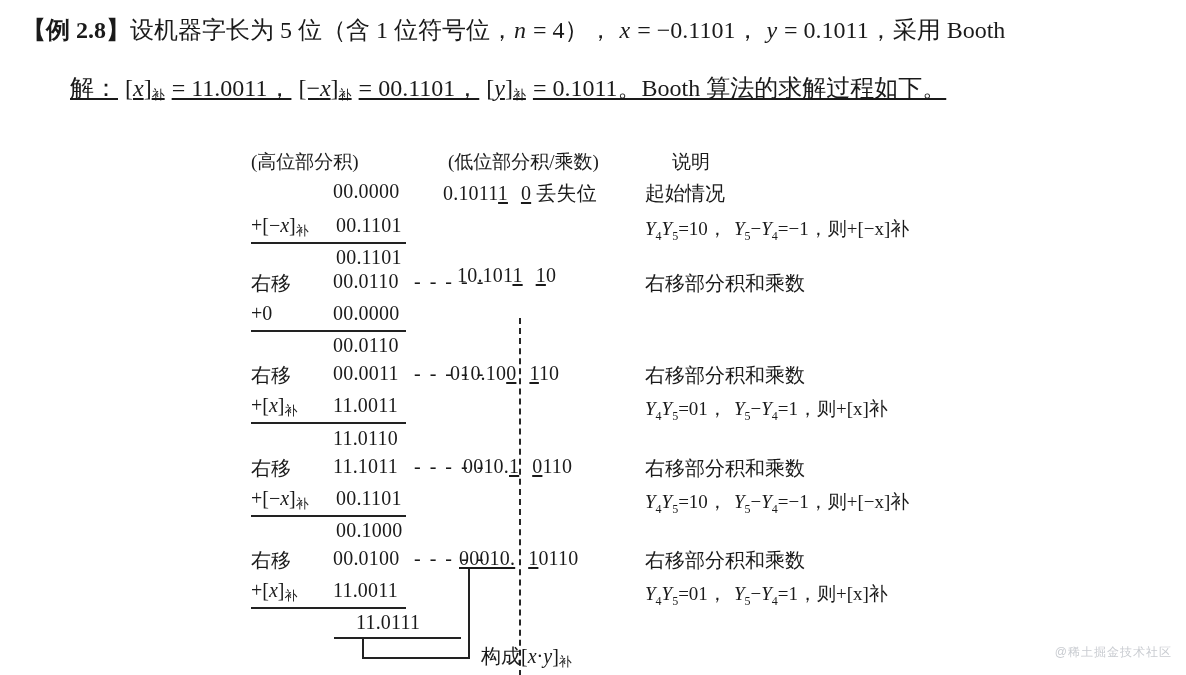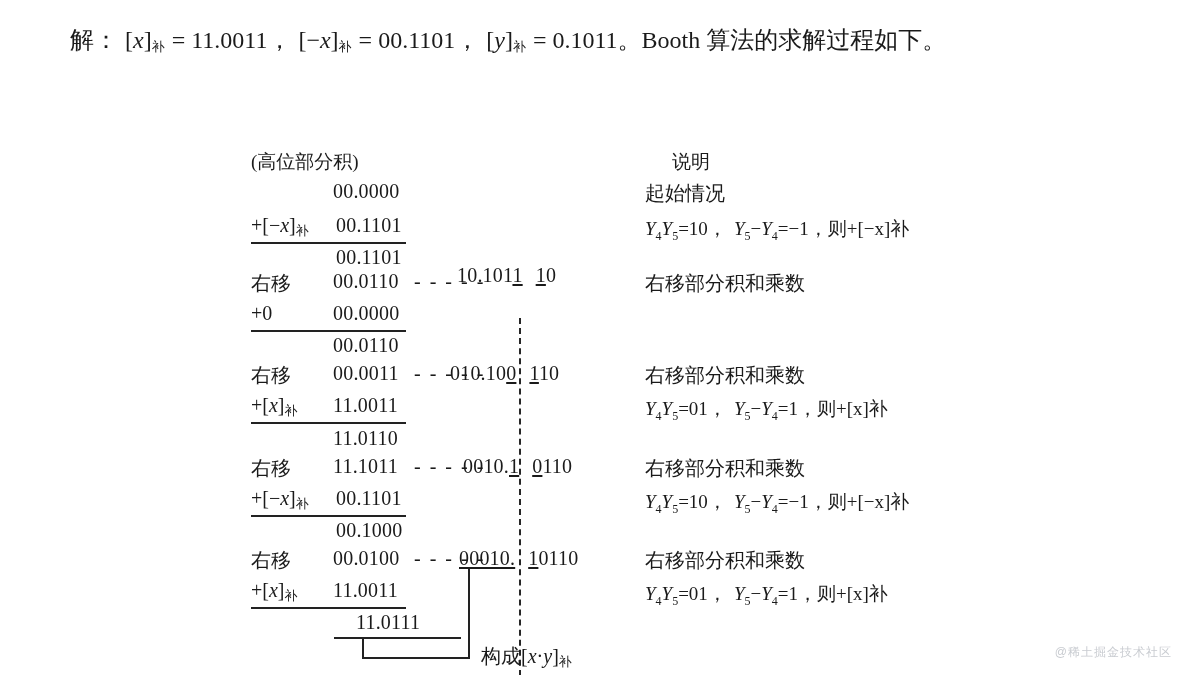--- a/index.html
+++ b/index.html
@@ -13,21 +13,21 @@
   }
   .page{position:relative;width:1186px;height:675px;}
 
   
   .intro{
     position:absolute;left:22px;top:12px;width:1140px;
     font-size:24px;line-height:37px;
   }
   .intro .ln{white-space:nowrap;}
   .ln2{text-indent:0;}
-  .ln3{margin-top:10px;padding-left:48px;}
+  .ln3{margin-top:21px;padding-left:48px;text-decoration:underline;}
   b.tag{font-weight:bold;}
   i.v{font-family:"Liberation Serif",serif;font-style:italic;}
   .sp{display:inline-block;width:7px;}
   .spw{display:inline-block;width:13px;}
 
   
   .calc{position:absolute;left:0;top:140px;width:1186px;height:520px;}
 
   .hdr{position:absolute;font-size:19px;white-space:nowrap;}
   .h1{left:251px;top:9px;}
@@ -68,33 +68,38 @@
     font-family:"Liberation Sans",sans-serif;
     letter-spacing:1px;
   }
 </style>
 </head>
 <body>
 
 <div class="page">
 
   <div class="intro">
+    <div class="ln">
+      <b class="tag">【例 2.8】</b><span>设机器字长为 5 位（含 1 位符号位，</span><i class="v">n</i><span class="sp"></span><span>= 4），</span><span class="sp"></span><i class="v">x</i><span class="sp"></span><span>= −0.1101，</span><span class="sp"></span><i class="v">y</i><span class="sp"></span><span>= 0.1011，采用 Booth</span>
+    </div>
     <div class="ln ln3">
       <span>解：</span><span class="sp"></span><span>[</span><i class="v">x</i><span>]</span><span class="bs">补</span><span class="sp"></span><span>= 11.0011，</span><span class="sp"></span><span>[−</span><i class="v">x</i><span>]</span><span class="bs">补</span><span class="sp"></span><span>= 00.1101，</span><span class="sp"></span><span>[</span><i class="v">y</i><span>]</span><span class="bs">补</span><span class="sp"></span><span>= 0.1011。Booth 算法的求解过程如下。</span>
     </div>
   </div>
 
   <div class="calc">
 
     <div class="hdr h1">(高位部分积)</div>
+    <div class="hdr h2">(低位部分积/乘数)</div>
     <div class="hdr h3">说明</div>
 
     <div class="vsep"></div>
 
     <div class="num" style="left:333px;top:40px;">00.0000</div>
+    <div class="mult" style="left:443px;top:40px;"><span>0.1011</span><span class="u">1</span><span class="spw"></span><span class="u">0</span><span> 丢失位</span></div>
     <div class="note" style="left:645px;top:40px;">起始情况</div>
 
     <div class="lbl" style="left:251px;top:74px;"><span>+[−</span><i class="v">x</i><span>]</span><span class="bs">补</span></div>
     <div class="num" style="left:336px;top:74px;">00.1101</div>
     <div class="frm" style="left:645px;top:76px;"><i class="v">Y</i><sub>4</sub><i class="v">Y</i><sub>5</sub><span>=10，</span><span class="sp"></span><i class="v">Y</i><sub>5</sub>−<i class="v">Y</i><sub>4</sub><span>=−1，则+[−x]补</span></div>
     <div class="rule" style="left:251px;top:102px;width:155px;"></div>
     <div class="num" style="left:336px;top:106px;">00.1101</div>
 
     <div class="lbl" style="left:251px;top:130px;">右移</div>
     <div class="num" style="left:333px;top:130px;">00.0110</div>

